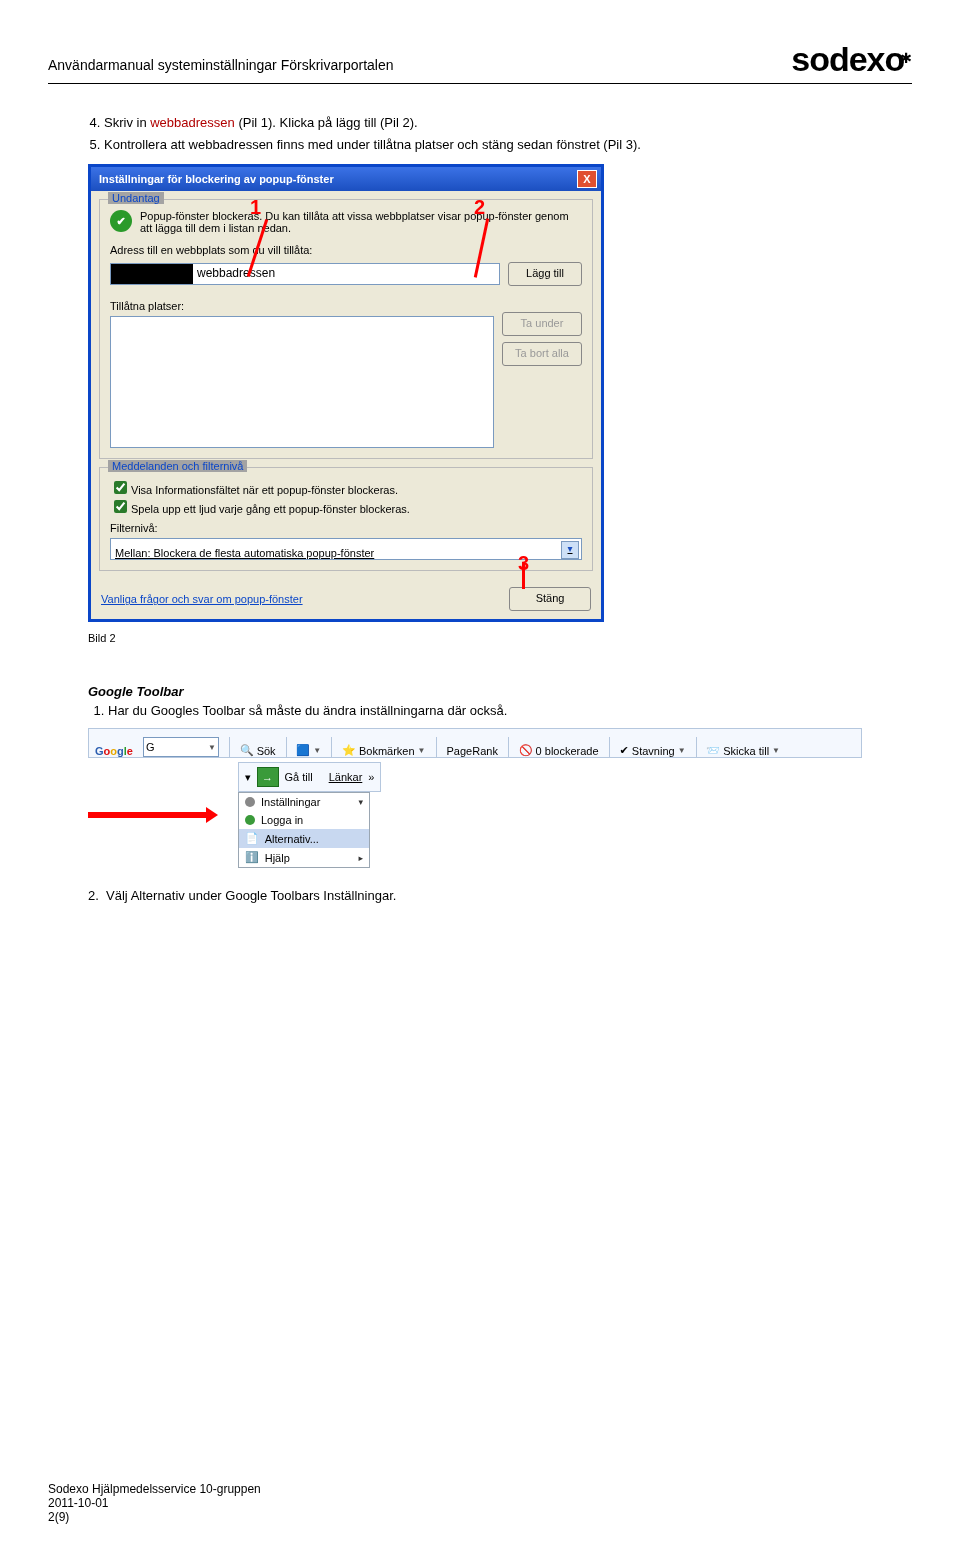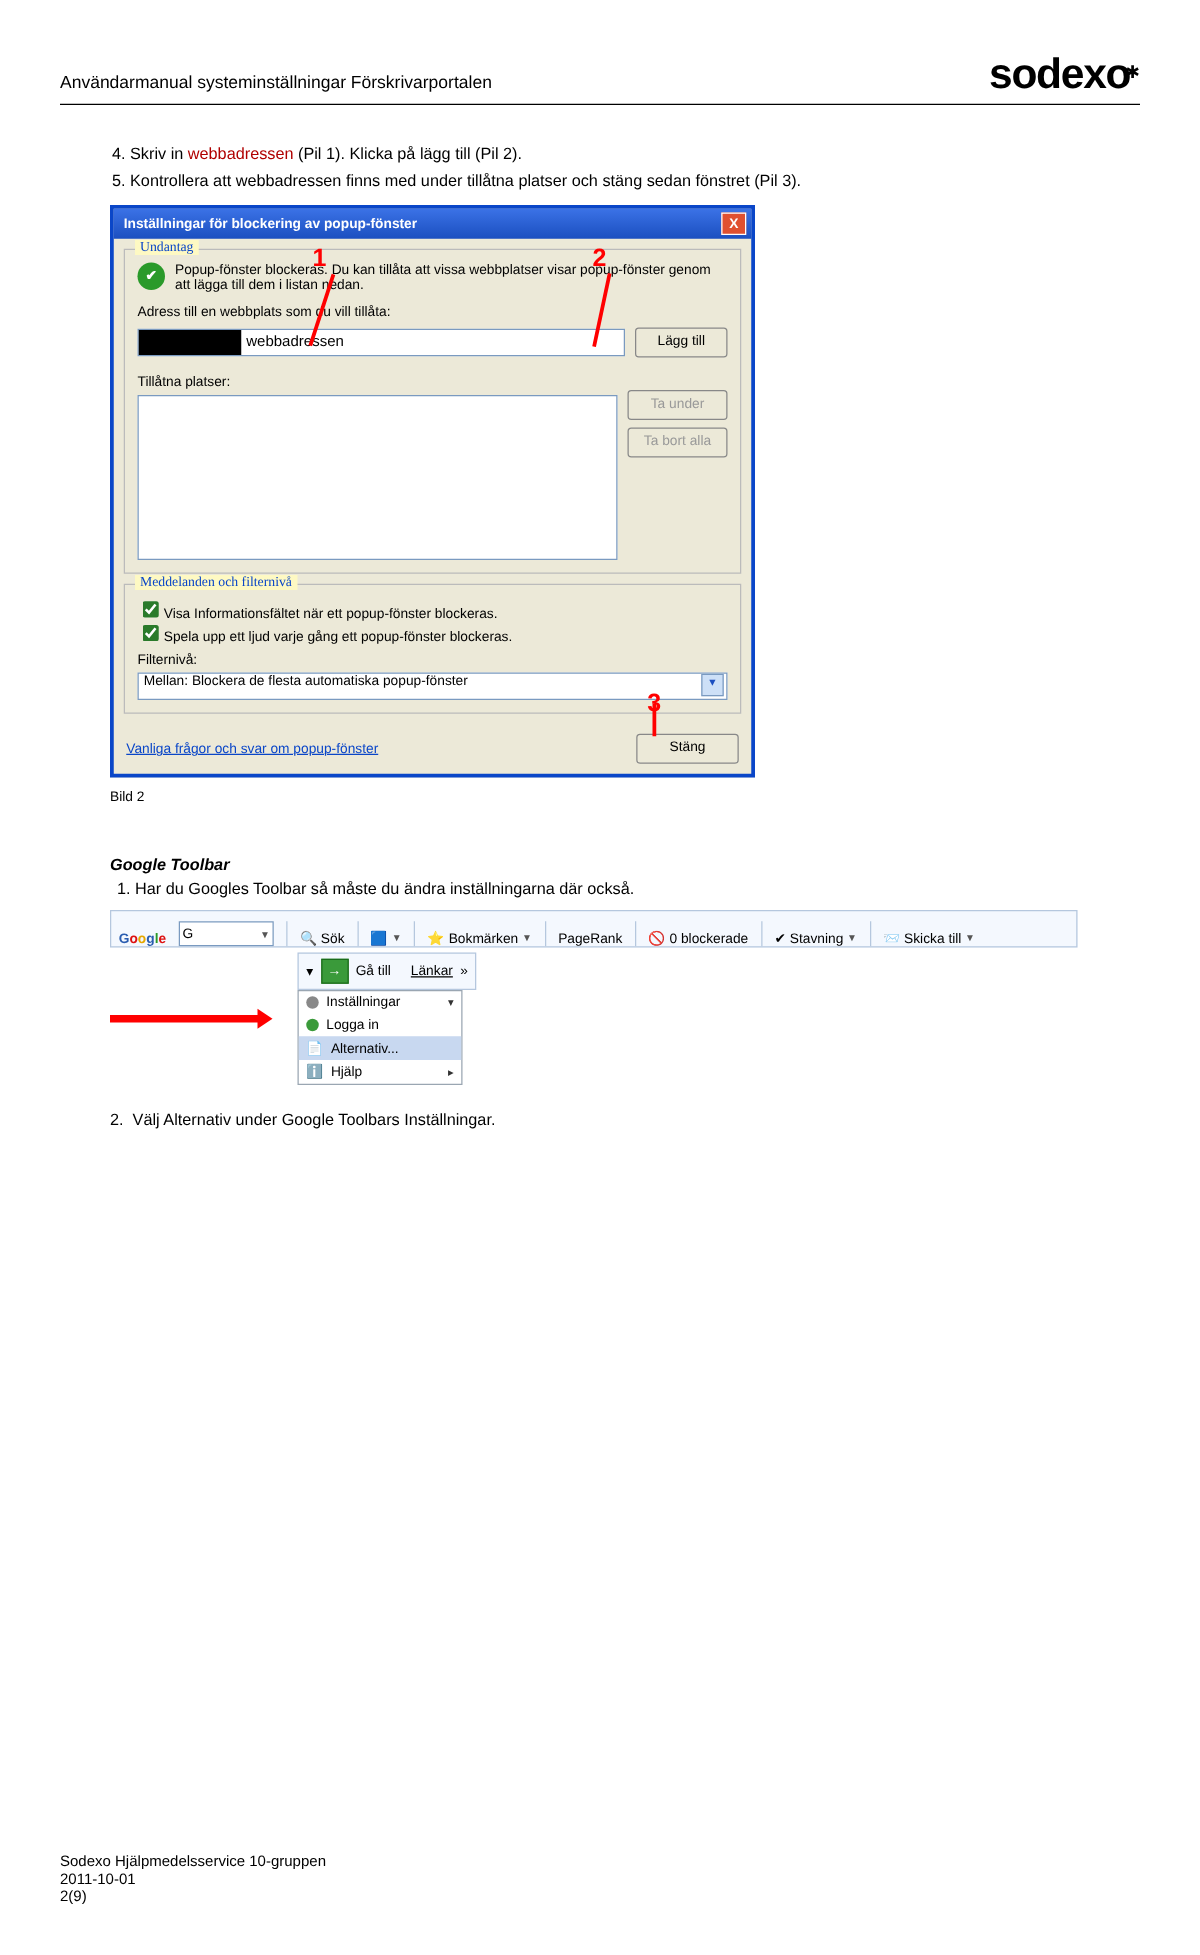--- a/index.html
+++ b/index.html
@@ -90,25 +90,24 @@
     margin: 8px;
     border: 1px solid #bbb;
     padding: 10px;
     position: relative;
     background: #ece9d8;
   }
   .shot1 .group .legend {
     position: absolute;
     top: -8px;
     left: 8px;
-    background: #fef9c3;
+    background: #a3a3a3;
     padding: 0 4px;
     color: #0a46c8;
     font-size: 11px;
-    font-family: Liberation Serif, serif;
   }
   .shot1 .info-row {
     display: flex;
     gap: 8px;
   }
   .shot1 .info-icon {
     width: 22px; height: 22px;
     border-radius: 50%;
     background: #2a9a2a;
     color: #fff;
@@ -149,22 +148,22 @@
     display: flex;
     flex-direction: column;
     gap: 6px;
     width: 80px;
   }
   .shot1 .row-top { display:flex; gap:8px; }
   .shot1 .row-top .left { flex:1; }
   .shot1 .cb { margin-right:4px; accent-color:#2a7a2a; }
   .shot1 .filter-combo {
     height: 20px; background:#fff; border:1px solid #7a9ac0;
-    display:flex; justify-content:space-between; align-items:flex-start;
-    padding: 0 2px 0 4px; margin-top:4px;
+    display:flex; justify-content:space-between; align-items:flex-end;
+    padding: 0 2px 0 4px; margin-top:4px;text-decoration:underline;
   }
   .shot1 .combo-arrow {
     width:16px; height:16px; background:#cde0f7;
     border:1px solid #7a9ac0; text-align:center; line-height:14px;
     color:#1b4fc0; font-size:10px;
   }
   .shot1 .footer-row { display:flex; justify-content:space-between; align-items:center; padding:8px 10px; }
   .shot1 .link { color:#0a46c8; text-decoration:underline; }
   .bild2 { margin:2px 0 0 40px; font-size:11px; }
 

